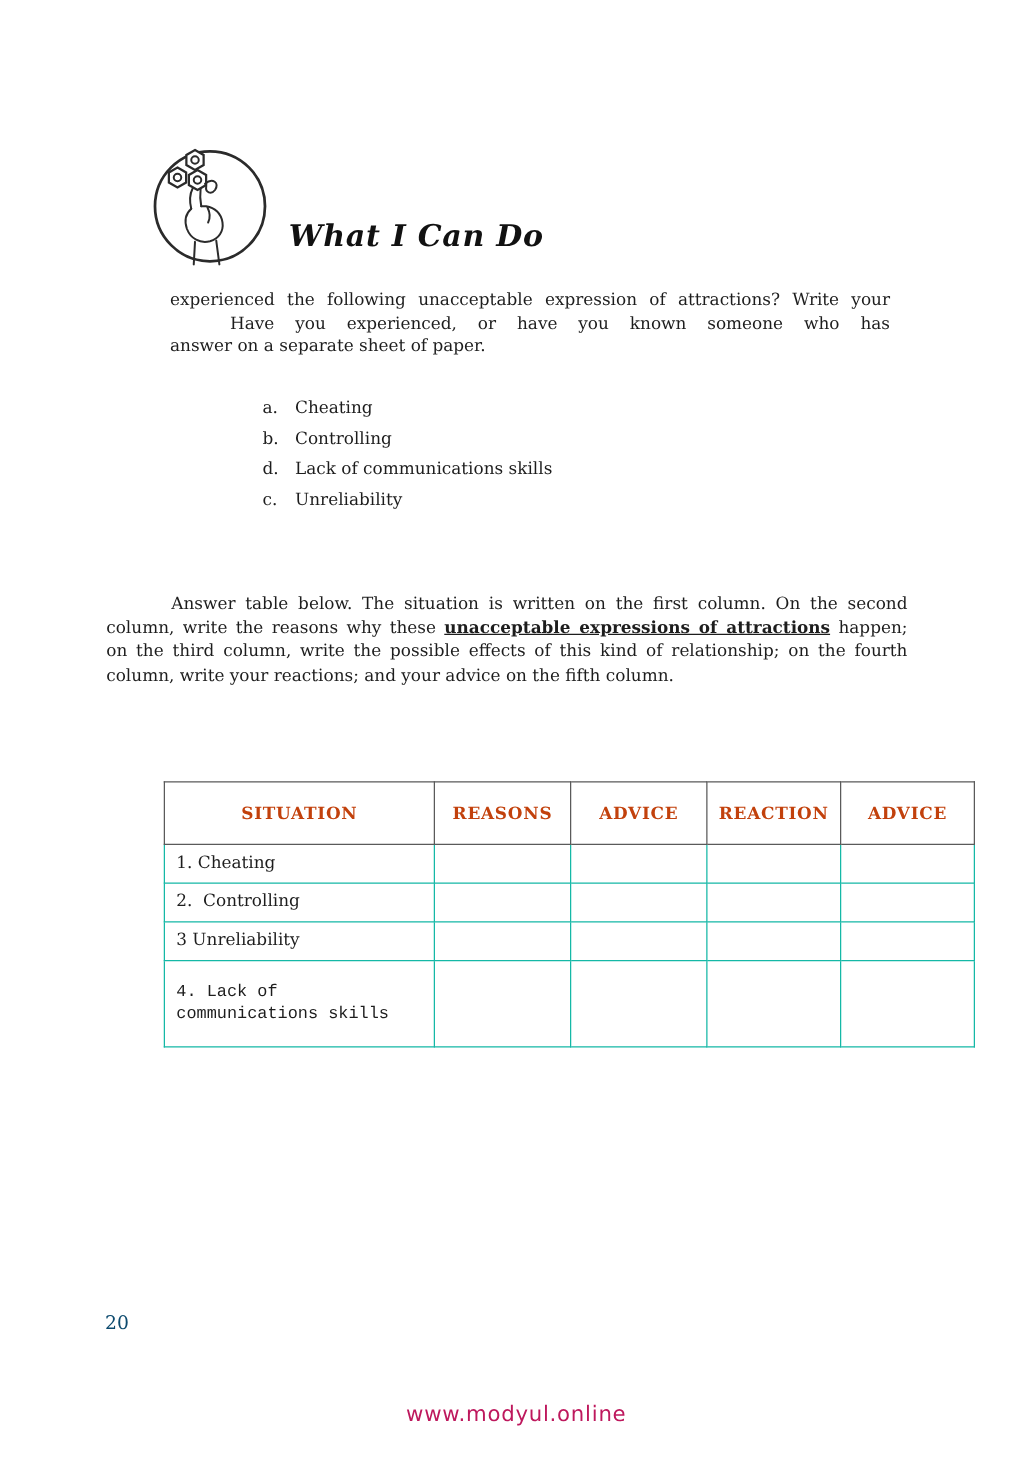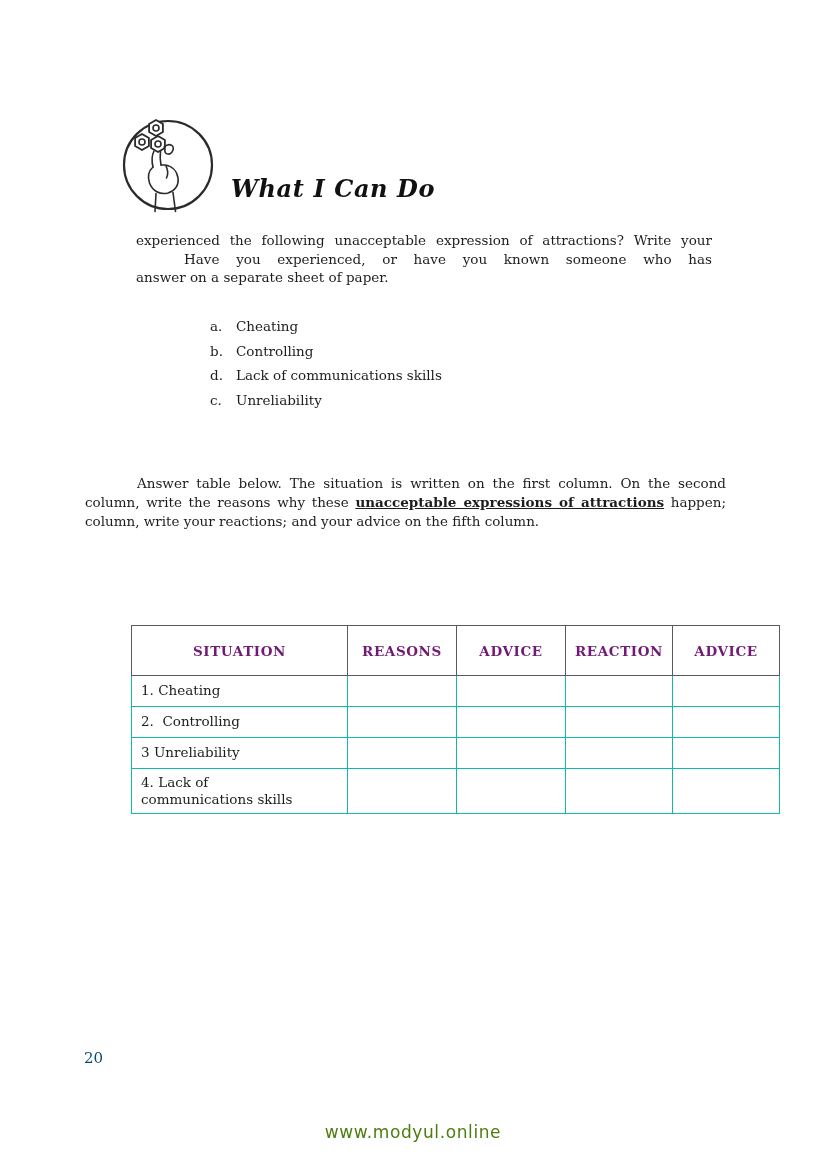--- a/index.html
+++ b/index.html
@@ -31,33 +31,33 @@
   .options { position:absolute; left:210px; top:314px; font-size:13.5px; }
   .option { line-height:24.5px; white-space:nowrap; }
   .option .marker { display:inline-block; width:26px; }
   
   table.answer-table {
     position:absolute; left:131px; top:625px; width:648px;
     border-collapse:collapse; table-layout:fixed;
   }
   .answer-table th {
     border:1px solid #5a5a5a; height:50px; font-size:13.5px; font-weight:bold;
-    text-align:center; vertical-align:middle; letter-spacing:0.6px; color:#701a75;
+    text-align:center; vertical-align:middle; letter-spacing:0.6px; color:#c2410c;
   }
   .answer-table td {
     border:1px solid #14b8a6; font-size:13.5px; padding:4px 4px 4px 9px;
     vertical-align:middle; white-space:pre-wrap; line-height:17.5px;
   }
   .answer-table tr.r1 td, .answer-table tr.r2 td, .answer-table tr.r3 td { height:31px; }
-  .answer-table tr.r4 td { height:45px; }
+  .answer-table tr.r4 td { height:69px;font-family:Liberation Mono, monospace; }
   
   .page-number { position:absolute; left:84px; top:1049px; font-size:15px; color:#0c4a6e; }
   .watermark {
     position:absolute; left:0; right:0; top:1122px; text-align:center;
-    font-family:"DejaVu Sans", sans-serif; font-size:17px; color:#4d7c0f;
+    font-family:"DejaVu Sans", sans-serif; font-size:17px; color:#be185d;
     letter-spacing:0.6px;
   }
   svg .stroke { fill:none; stroke:#2b2b2b; stroke-width:1.6; stroke-linecap:round; stroke-linejoin:round; }
   svg .hexfill { fill:#ffffff; stroke:#2b2b2b; stroke-width:1.8; }
 </style>
 </head>
 <body>
 
 <div class="page">
 
@@ -103,20 +103,21 @@
       <span class="marker">d.</span><span>Lack of communications skills</span>
     </div>
     <div class="option">
       <span class="marker">c.</span><span>Unreliability</span>
     </div>
   </div>
 
   <div class="para instructions">
     <div class="line jline indent2">Answer table below. The situation is written on the first column. On the second</div>
     <div class="line jline"><span>column, write the reasons why these </span><span class="uline">unacceptable expressions of attractions</span><span> happen;</span></div>
+    <div class="line jline">on the third column, write the possible effects of this kind of relationship; on the fourth</div>
     <div class="line">column, write your reactions; and your advice on the fifth column.</div>
   </div>
 
   <table class="answer-table">
     <colgroup>
       <col style="width:216px">
         <col style="width:109px">
         <col style="width:109px">
         <col style="width:107px">
         <col style="width:107px">

